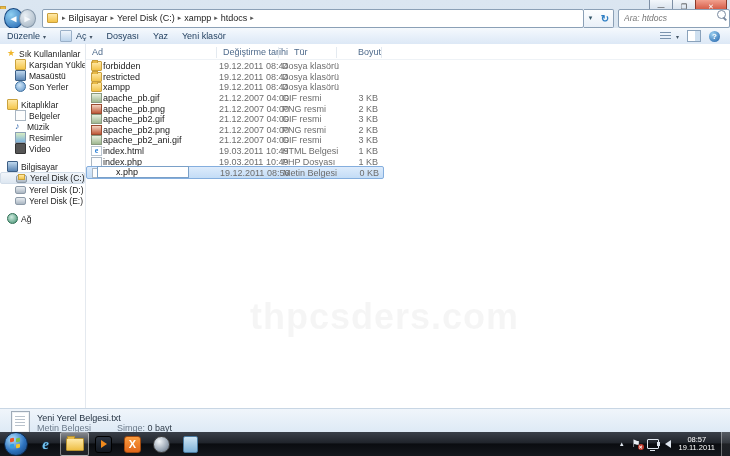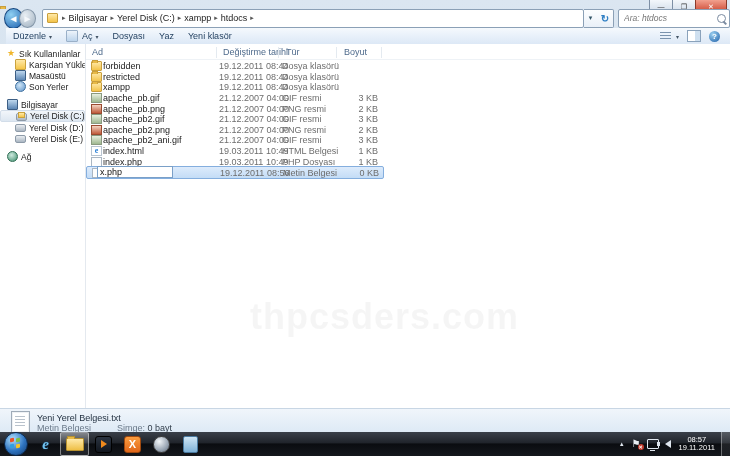--- a/index.html
+++ b/index.html
@@ -20,30 +20,30 @@
     background:radial-gradient(circle at 35% 30%,#e8eef3,#9fb0c0);border-color:#8496a8;color:#f5f8fb;}
   #addressbar{height:17px;flex:0 0 536px;margin-left:6px;background:#fff;border:1px solid #8ba0b6;
     border-radius:2px;display:flex;align-items:center;padding:0 2px;overflow:hidden;}
   .bc-sep{color:#555;font-size:7px;margin:0 3px;}
   .bc-item{color:#222;}
   #addr-buttons{display:flex;align-items:center;height:17px;border:1px solid #8ba0b6;border-left:none;
     background:linear-gradient(#fdfeff,#e9f0f8);border-radius:0 2px 2px 0;}
   .addr-small{width:13px;text-align:center;color:#356;font-size:7px;}
   .addr-refresh{width:16px;text-align:center;color:#2d7ec4;font-size:10px;font-weight:bold;}
   #searchbox{height:17px;width:104px;margin-left:4px;background:#fff;border:1px solid #8ba0b6;
-    border-radius:2px;display:flex;align-items:center;padding:0 3px;}
+    border-radius:2px;display:flex;padding:0 3px;}
   #searchbox input{border:none;outline:none;flex:1;font:italic 8.5px "Liberation Sans",sans-serif;
     color:#8a8a8a;background:transparent;min-width:0;}
   .magnifier{width:7px;height:7px;border:1.5px solid #7a8aa0;border-radius:50%;position:relative;flex:0 0 auto;}
   .magnifier::after{content:"";position:absolute;width:4px;height:1.5px;background:#7a8aa0;
     transform:rotate(45deg);left:5px;top:7px;}
   
   #toolbar{position:absolute;top:28px;left:0;right:0;height:16px;
     background:linear-gradient(#f5f9fd,#dce8f6);border-bottom:1px solid #cdd9e6;
-    display:flex;align-items:center;margin-left:6px;}
+    display:flex;align-items:center;}
   .tb-btn{display:flex;align-items:center;height:14px;padding:0 7px;color:#1e3c5c;white-space:nowrap;}
   .tb-arrow{font-size:6px;margin-left:3px;color:#456;}
   .tb-ic{width:10px;height:10px;margin-right:4px;border:1px solid #9ab0c8;border-radius:1px;
     background:linear-gradient(#eef4fb,#bcd4ec);}
   #tb-right{margin-left:auto;display:flex;align-items:center;margin-right:10px;}
   .views-lines{width:11px;height:9px;background:repeating-linear-gradient(#7a93ad 0 1px,transparent 1px 3px);margin-right:2px;}
   .pane-icon{width:12px;height:10px;border:1px solid #8aa2bb;background:linear-gradient(90deg,#fff 55%,#cfe0f0 55%);margin:0 8px;}
   .help-icon{width:11px;height:11px;border-radius:50%;color:#fff;font-size:8px;font-weight:bold;
     background:radial-gradient(circle at 35% 30%,#9cd0f0,#1d5fa8);display:flex;align-items:center;justify-content:center;}
   
@@ -83,21 +83,21 @@
   .icon-image-png{background:linear-gradient(#f3d4c2,#c05a3a);border:1px solid #9a4a30;}
   .icon-ico{background:linear-gradient(#ffd9a0,#ef8d2a);border:1px solid #c06d1d;}
   .icon-html{background:#fff;border:1px solid #b9c4d0;color:#2a7fd4;font:bold 8px "Liberation Serif",serif;
     text-align:center;line-height:8px;}
   .icon-file{background:#fdfdfd;border:1px solid #aab6c2;}
   .c-name{position:absolute;left:17px;top:1px;color:#222;white-space:nowrap;}
   .c-date{position:absolute;left:133px;top:1px;color:#6d6d6d;white-space:nowrap;}
   .c-type{position:absolute;left:196px;top:1px;color:#6d6d6d;white-space:nowrap;}
   .c-size{position:absolute;left:240px;top:1px;width:52px;text-align:right;color:#6d6d6d;}
   .rename-box{position:absolute;left:10px;top:-1px;width:72px;height:10px;background:#fff;
-    border:1px solid #7aa0c8;color:#111;padding-left:2px;line-height:10px;}
+    border:1px solid #7aa0c8;color:#111;padding-left:18px;line-height:10px;}
   
   #watermark{position:absolute;left:250px;top:296px;font:bold 36px "Liberation Sans",sans-serif;
     color:#8a8a8a;opacity:0.08;letter-spacing:1px;}
   
   #details{position:absolute;top:408px;left:0;right:0;height:24px;
     background:linear-gradient(#f0f5fb,#dde9f5);border-top:1px solid #c8d6e4;}
   #dt-icon{position:absolute;left:11px;top:2px;width:17px;height:20px;background:#fff;
     border:1px solid #9fabb8;box-shadow:inset 0 0 0 1px #eef1f4;}
   #dt-icon::after{content:"";position:absolute;left:3px;top:4px;width:10px;height:1px;background:#b9c2cc;
     box-shadow:0 3px 0 #b9c2cc,0 6px 0 #b9c2cc,0 9px 0 #b9c2cc;}
@@ -236,20 +236,42 @@
             <span class="sbi sbi-desktop"></span>
             <span>Masaüstü</span>
           </div>
           <div class="sb-item">
             <span class="sbi sbi-recent"></span>
             <span>Son Yerler</span>
           </div>
         </div>
         <div class="sb-group">
           <div class="sb-head">
+            <span class="sbi sbi-library"></span>
+            <span>Kitaplıklar</span>
+          </div>
+          <div class="sb-item">
+            <span class="sbi sbi-docs"></span>
+            <span>Belgeler</span>
+          </div>
+          <div class="sb-item">
+            <span class="sbi sbi-music">♪</span>
+            <span>Müzik</span>
+          </div>
+          <div class="sb-item">
+            <span class="sbi sbi-pictures"></span>
+            <span>Resimler</span>
+          </div>
+          <div class="sb-item">
+            <span class="sbi sbi-video"></span>
+            <span>Video</span>
+          </div>
+        </div>
+        <div class="sb-group">
+          <div class="sb-head">
             <span class="sbi sbi-computer"></span>
             <span>Bilgisayar</span>
           </div>
           <div class="sb-item sel">
             <span class="sbi sbi-disk c"></span>
             <span>Yerel Disk (C:)</span>
           </div>
           <div class="sb-item">
             <span class="sbi sbi-disk"></span>
             <span>Yerel Disk (D:)</span>
@@ -263,22 +285,22 @@
           <div class="sb-head">
             <span class="sbi sbi-network"></span>
             <span>Ağ</span>
           </div>
         </div>
       </div>
     <div id="filearea">
       <div id="colheaders">
         <span style="left:6px">Ad</span>
         <span style="left:137px">Değiştirme tarihi</span>
-        <span style="left:200px">Tür</span>
-        <span style="left:258px">Boyut</span>
+        <span style="left:208px">Tür</span>
+        <span style="left:272px">Boyut</span>
         <span class="colsep" style="left:130px"></span>
         <span class="colsep" style="left:192px"></span>
         <span class="colsep" style="left:250px"></span>
         <span class="colsep" style="left:295px"></span>
       </div>
       <div id="rows">
           <div class="row">
             <span class="fi icon-folder"></span>
             <span class="c-name">forbidden</span>
             <span class="c-date">19.12.2011 08:44</span>

